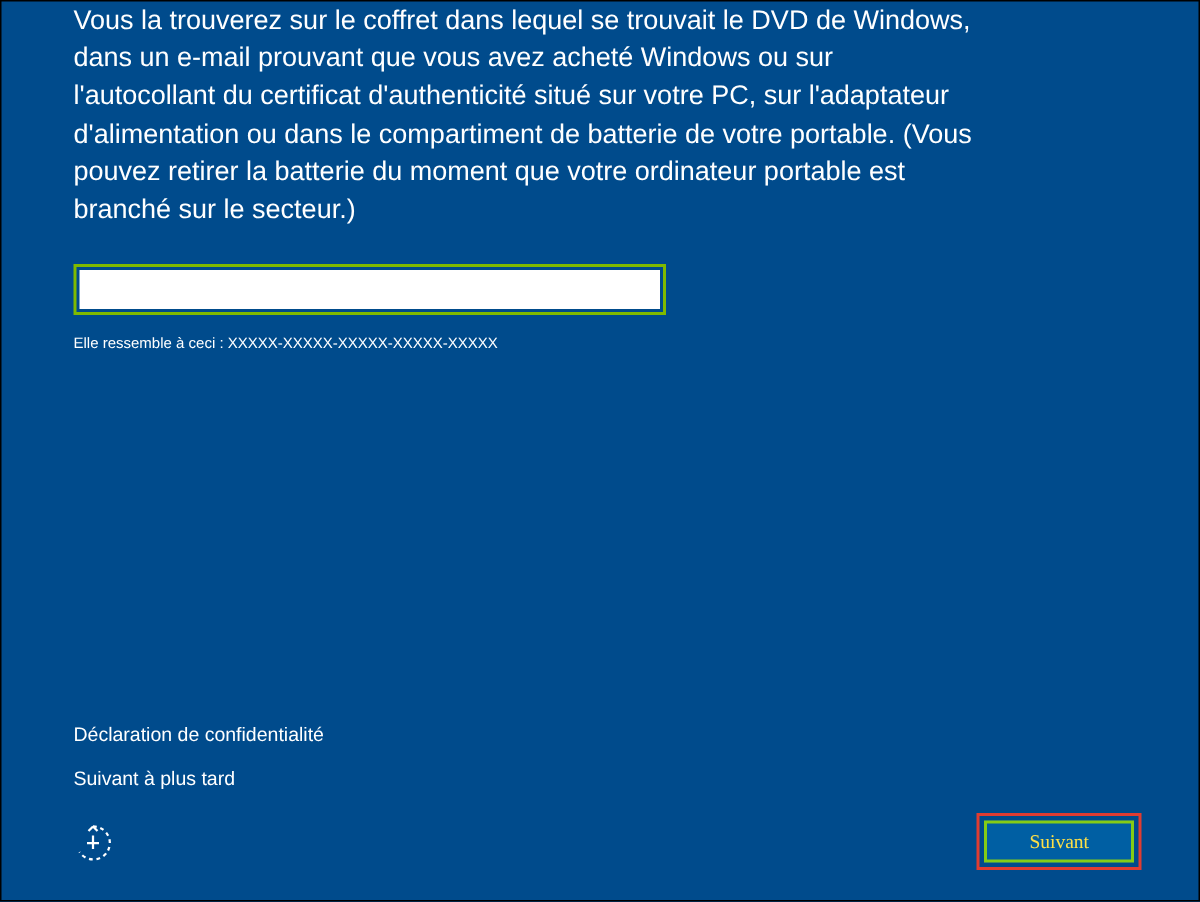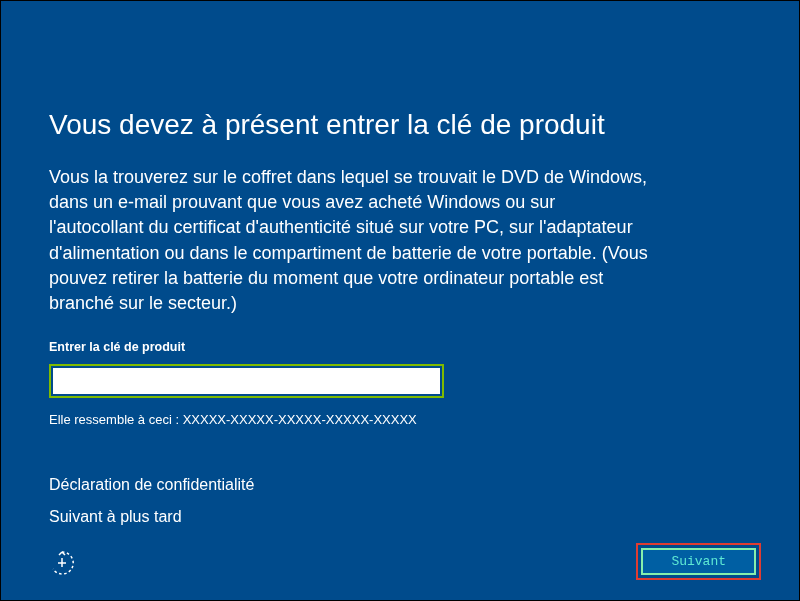--- a/index.html
+++ b/index.html
@@ -48,63 +48,61 @@
       width: 100%;
       height: 26px;
       border: none;
       background: #ffffff;
       font-size: 13px;
       padding: 0 6px;
       outline: none;
       color: #000;
     }
     .hint-text {
-      font-size: 13px;
+      font-size: 10px;
     }
     .bottom-links {
       position: absolute;
       left: 48px;
       bottom: 60px;
     }
     .link {
-      font-size: 16px;
+      font-size: 13px;
       margin-bottom: 14px;
       cursor: pointer;
       display: block;
     }
     .accessibility-icon {
       position: absolute;
       left: 48px;
       bottom: 20px;
       cursor: pointer;
     }
     .next-button-wrapper {
       position: absolute;
       right: 38px;
       bottom: 20px;
       border: 2px solid #e03c31;
       padding: 3px;
     }
     .next-button {
       background: #005fa3;
-      border: 2px solid #86efac;
-      color: #5eead4;
+      border: 2px solid #84cc16;
+      color: #fde047;
       font-size: 13px;
       padding: 4px 28px;
       cursor: pointer;
-      font-family: Liberation Mono, monospace;
+      font-family: Liberation Serif, serif;
     }
   </style>
 </head>
 <body>
 
 <div class="container">
-  <h1 class="title">Vous devez à présent entrer la clé de produit</h1>
   <p class="description">Vous la trouverez sur le coffret dans lequel se trouvait le DVD de Windows, dans un e-mail prouvant que vous avez acheté Windows ou sur l'autocollant du certificat d'authenticité situé sur votre PC, sur l'adaptateur d'alimentation ou dans le compartiment de batterie de votre portable. (Vous pouvez retirer la batterie du moment que votre ordinateur portable est branché sur le secteur.)</p>
-  <div class="input-label">Entrer la clé de produit</div>
   <div class="input-wrapper">
     <input type="text" class="product-key-input" value="" style="">
   </div>
   <div class="hint-text">Elle ressemble à ceci : XXXXX-XXXXX-XXXXX-XXXXX-XXXXX</div>
 </div>
 
 <div class="bottom-links">
   <span class="link">Déclaration de confidentialité</span>
   <span class="link">Suivant à plus tard</span>
 </div>

